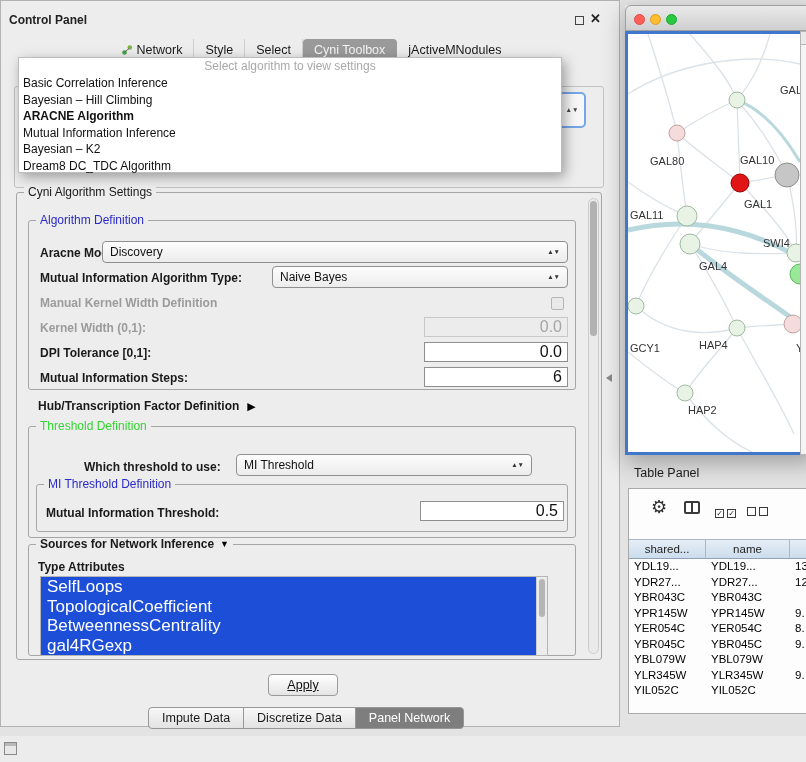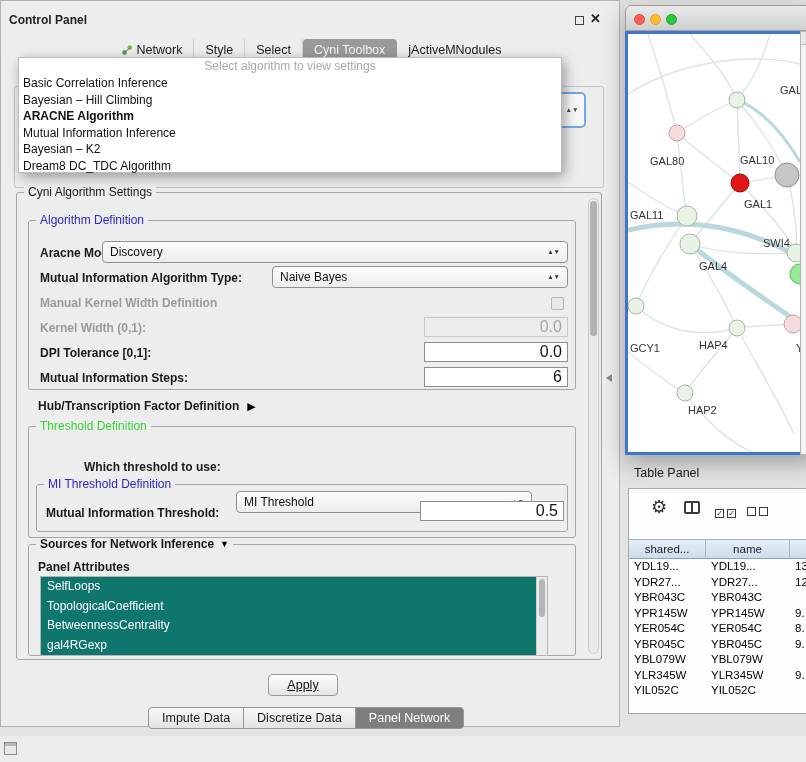--- a/index.html
+++ b/index.html
@@ -43,21 +43,21 @@
 
   .tfield { background:#fff; border:1px solid #8f8f8f; font-size:16px; color:#111; text-align:right; padding:0 5px; font-family:"Liberation Sans", sans-serif; }
   .tfield.disabled { background:#ececec; border-color:#c8c8c8; color:#a5a5a5; }
 
   .checkbox { width:13px; height:13px; border:1px solid #b5b5b5; background:#e9e9e9; border-radius:2px; }
 
   .vscroll { background:#eaeaea; border:1px solid #cccccc; border-radius:6px; }
   .vthumb { position:absolute; left:1px; width:7px; background:#b2b2b2; border-radius:4px; }
 
   #attr-list { background:#fff; border:1px solid #b5b5b5; overflow:hidden; }
-  .attr-item { height:19.5px; line-height:19.5px; padding-left:6px; font-size:12px; color:#fff; background:#0f766e; width:calc(100% - 11px); white-space:nowrap; }
+  .attr-item { height:19.5px; line-height:19.5px; padding-left:6px; font-size:17px; color:#fff; background:#1d4ed8; width:calc(100% - 11px); white-space:nowrap; }
   #attr-scroll { position:absolute; right:0; top:0; width:11px; height:100%; background:#ececec; border-left:1px solid #cfcfcf; }
   #attr-thumb { position:absolute; left:2px; top:2px; width:6px; height:38px; background:#b5b5b5; border-radius:3px; }
 
   #apply-btn { left:268px; top:674px; width:70px; height:22px; background:linear-gradient(#ffffff,#e4e4e4); border:1px solid #9a9a9a; border-radius:4px; font-size:12.5px; color:#111; display:flex; align-items:center; justify-content:center;text-decoration:underline; }
 
   .btab-bar { left:148px; top:707px; height:22px; display:flex; }
   .btab { padding:0 13px; height:22px; line-height:21px; font-size:12.5px; color:#1a1a1a; background:linear-gradient(#f8f8f8,#e2e2e2); border:1px solid #979797; margin-left:-1px; }
   .btab:first-child { border-radius:4px 0 0 4px; margin-left:0; }
   .btab:last-child { border-radius:0 4px 4px 0; }
   .btab.sel { background:#7e7e7e; color:#fff; }
@@ -180,36 +180,36 @@
 
   <div class="abs" style="left:38px;top:399px;display:flex;align-items:center;gap:8px;">
     <span class="flabel">Hub/Transcription Factor Definition</span>
     <span style="font-size:11px;color:#000;">▶</span>
   </div>
 
   <div class="abs groupbox" style="left:28px;top:426px;width:548px;height:112px;"></div>
   <span class="abs grouptitle green" style="left:36px;top:420px;">Threshold Definition</span>
 
   <span class="abs flabel" style="left:84px;top:460px;">Which threshold to use:</span>
-  <div class="abs combo" style="left:236px;top:454px;width:296px;height:22px;margin-top:37px;">
+  <div class="abs combo" style="left:236px;top:454px;width:296px;height:22px;">
     <span>MI Threshold</span>
     <span class="arrows">▲▼</span>
   </div>
 
   <div class="abs groupbox" style="left:36px;top:484px;width:532px;height:48px;"></div>
   <span class="abs grouptitle blue" style="left:44px;top:478px;">MI Threshold Definition</span>
   <span class="abs flabel" style="left:46px;top:506px;">Mutual Information Threshold:</span>
   <input class="abs tfield" style="left: 420px; top: 501px; width: 144px; height: 20px;" value="0.5">
 
   <div class="abs groupbox" style="left:28px;top:544px;width:548px;height:112px;"></div>
   <div class="abs grouptitle" style="left:36px;top:538px;display:flex;align-items:center;gap:6px;font-weight:bold;">
     <span>Sources for Network Inference</span>
     <span style="font-size:9px;color:#000;">▼</span>
   </div>
-  <span class="abs flabel" style="left:38px;top:560px;">Panel Attributes</span>
+  <span class="abs flabel" style="left:38px;top:560px;">Type Attributes</span>
   <div id="attr-list" class="abs" style="left:40px;top:576px;width:508px;height:80px;">
     <div>
         <div class="attr-item">SelfLoops</div>
         <div class="attr-item">TopologicalCoefficient</div>
         <div class="attr-item">BetweennessCentrality</div>
         <div class="attr-item">gal4RGexp</div>
       </div>
     <div id="attr-scroll">
       <div id="attr-thumb"></div>
     </div>

